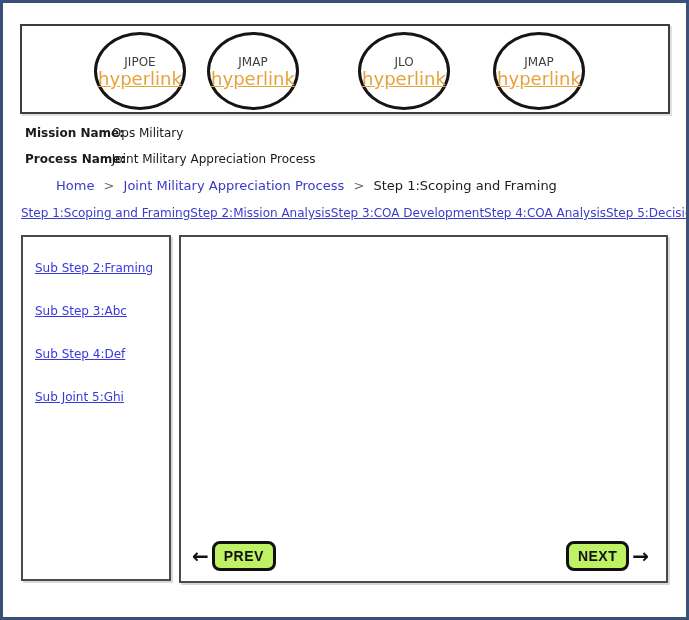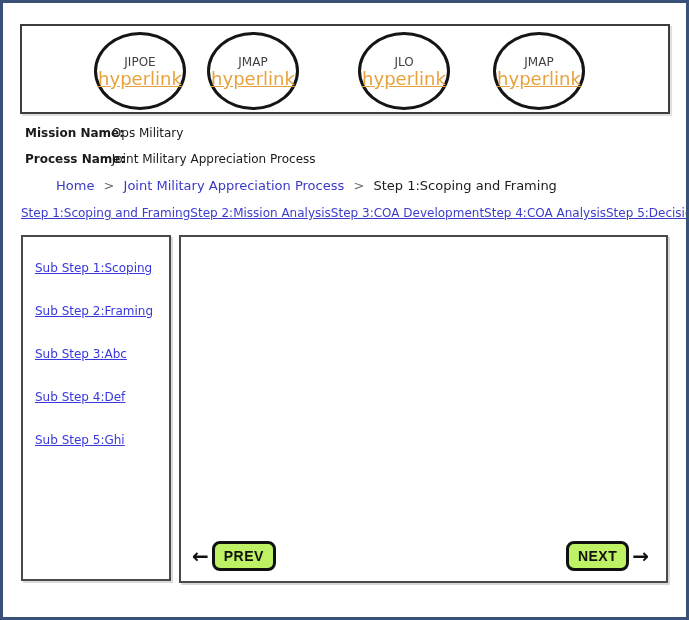--- a/index.html
+++ b/index.html
@@ -97,25 +97,24 @@
     <span class="tab">Step 2:Mission Analysis</span>
     <span class="tab-sep"></span>
     <span class="tab">Step 3:COA Development</span>
     <span class="tab-sep"></span>
     <span class="tab">Step 4:COA Analysis</span>
     <span class="tab-sep"></span>
     <span class="tab">Step 5:Decision and CONOP</span>
   </div>
 
   <div class="sidebar">
-    <span class="substep">Sub Step 1:Scoping</span>
     <span class="substep">Sub Step 2:Framing</span>
     <span class="substep">Sub Step 3:Abc</span>
     <span class="substep">Sub Step 4:Def</span>
-    <span class="substep">Sub Step 5:Ghi</span>
+    <span class="substep">Sub Joint 5:Ghi</span>
   </div>
 
   <div class="main">
     <div class="pager pager-prev">
       <span class="arrow">←</span>
       <span class="btn">PREV</span>
     </div>
     <div class="pager pager-next">
       <span class="btn">NEXT</span>
       <span class="arrow">→</span>

